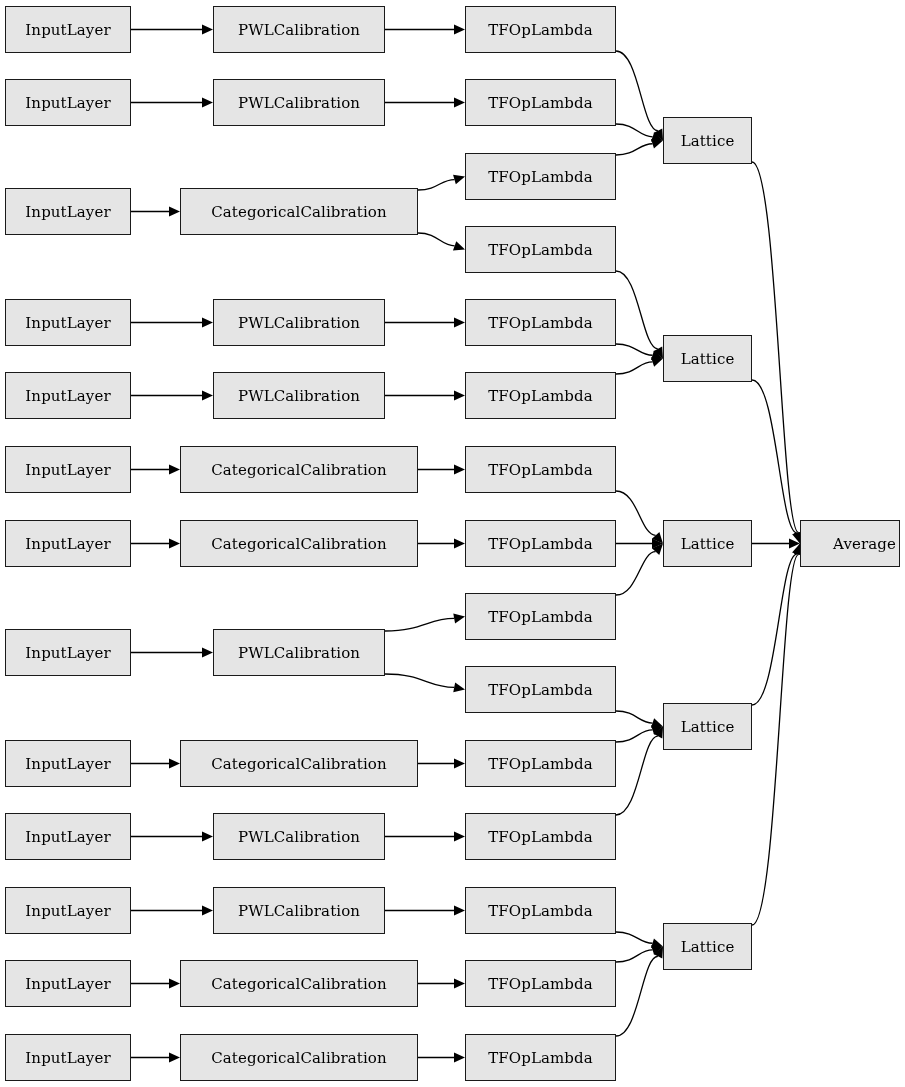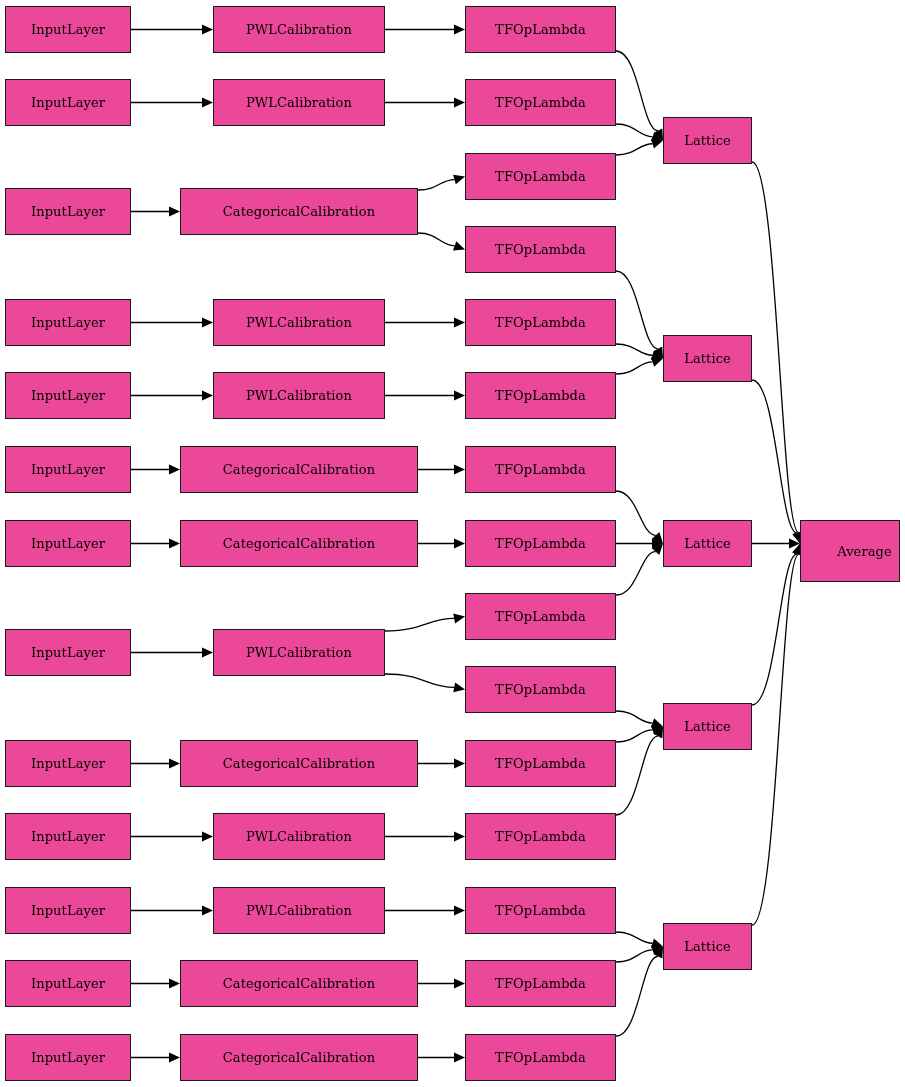--- a/index.html
+++ b/index.html
@@ -1,21 +1,21 @@
 <!DOCTYPE html>
 <html><head>
 <meta charset="utf-8">
 <style>
   html,body{margin:0;padding:0;background:#ffffff;}
   #stage{position:relative;width:905px;height:1087px;background:#ffffff;
          font-family:"DejaVu Serif","Liberation Serif",serif;}
   #edges{position:absolute;left:0;top:0;width:905px;height:1087px;}
-  .node{position:absolute;box-sizing:border-box;background:#ec4899;
+  .node{position:absolute;box-sizing:border-box;background:#e5e5e5;
         border:1px solid #1a1a1a;display:flex;align-items:center;
-        justify-content:center;font-size:13px;color:#000000;
+        justify-content:center;font-size:15px;color:#000000;
         letter-spacing:.1px;white-space:nowrap;}
 </style>
 </head>
 <body>
 
 <div id="stage">
   <svg id="edges" viewBox="0 0 905 1087" xmlns="http://www.w3.org/2000/svg">
       <path d="M 131 29.5 L 202 29.5" fill="none" stroke="#000000" stroke-width="1.3"></path>
       <polygon points="213,29.5 202,34.5 202,24.5" fill="#000000"></polygon>
       <path d="M 131 102.5 L 202 102.5" fill="none" stroke="#000000" stroke-width="1.3"></path>
@@ -152,14 +152,14 @@
     <div class="node" style="left: 465px; top: 740px; width: 151px; height: 47px;">TFOpLambda</div>
     <div class="node" style="left: 465px; top: 813px; width: 151px; height: 47px;">TFOpLambda</div>
     <div class="node" style="left: 465px; top: 887px; width: 151px; height: 47px;">TFOpLambda</div>
     <div class="node" style="left: 465px; top: 960px; width: 151px; height: 47px;">TFOpLambda</div>
     <div class="node" style="left: 465px; top: 1034px; width: 151px; height: 47px;">TFOpLambda</div>
     <div class="node" style="left: 663px; top: 117px; width: 89px; height: 47px;">Lattice</div>
     <div class="node" style="left: 663px; top: 335px; width: 89px; height: 47px;">Lattice</div>
     <div class="node" style="left: 663px; top: 520px; width: 89px; height: 47px;">Lattice</div>
     <div class="node" style="left: 663px; top: 703px; width: 89px; height: 47px;">Lattice</div>
     <div class="node" style="left: 663px; top: 923px; width: 89px; height: 47px;">Lattice</div>
-    <div class="node" style="left: 800px; top: 520px; width: 100px; height: 62px; padding-left: 29px;">Average</div>
+    <div class="node" style="left: 800px; top: 520px; width: 100px; height: 47px; padding-left: 29px;">Average</div>
   </div>
 
 </body></html>

